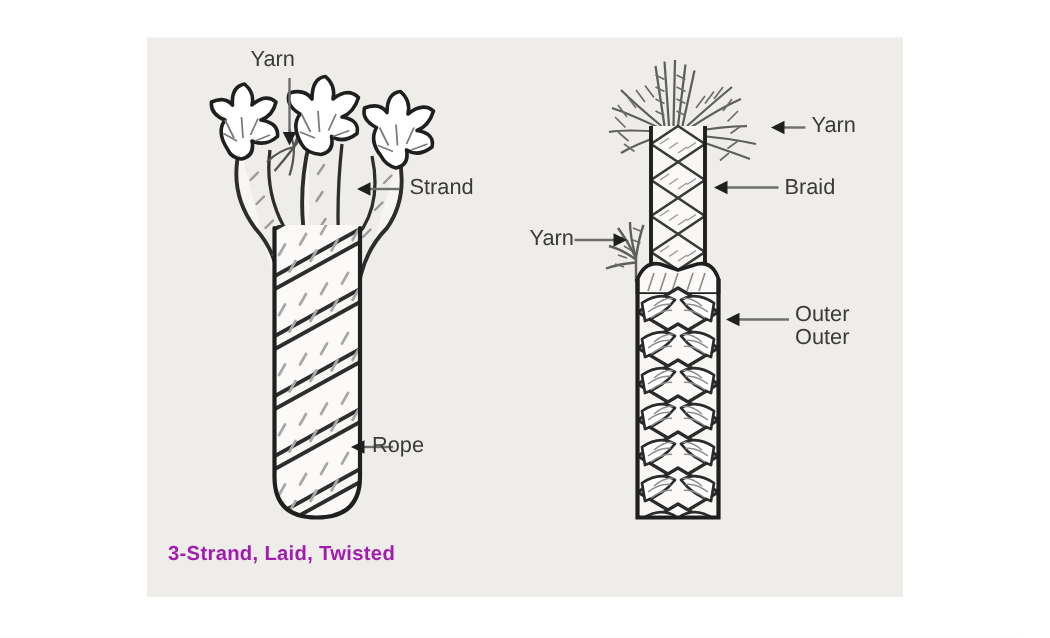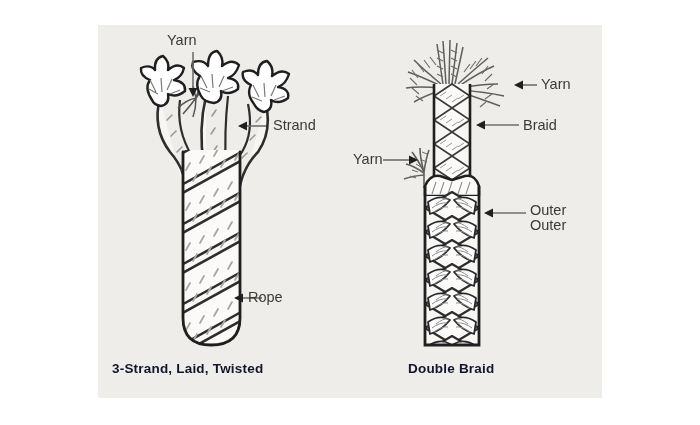--- a/index.html
+++ b/index.html
@@ -32,21 +32,21 @@
     left: 0;
     top: 0;
     width: 700px;
     height: 425px;
   }
   .cap {
     position: absolute;
     font-family: "Liberation Sans", sans-serif;
     font-weight: bold;
     font-size: 13.5px;
-    color: #0f172a;
+    color: #a21caf;
     letter-spacing: 0.2px;
     white-space: nowrap;
   }
   #cap-left  { left: 112px; top: 361px; }
   #cap-right { left: 408px; top: 361px; }
 
   .lbl {
     position: absolute;
     font-family: "Liberation Sans", sans-serif;
     font-size: 14.5px;
@@ -362,15 +362,14 @@
 
   <div class="lbl" id="lbl-yarn-left2">Yarn</div>
 
   <div class="lbl" id="lbl-outer-braid">
     <span>Outer</span><br>
     <span>Outer</span>
   </div>
 
   <div class="cap" id="cap-left">3-Strand, Laid, Twisted</div>
 
-  <div class="cap" id="cap-right">Double Braid</div>
 
 </div>
 
 </body></html>

